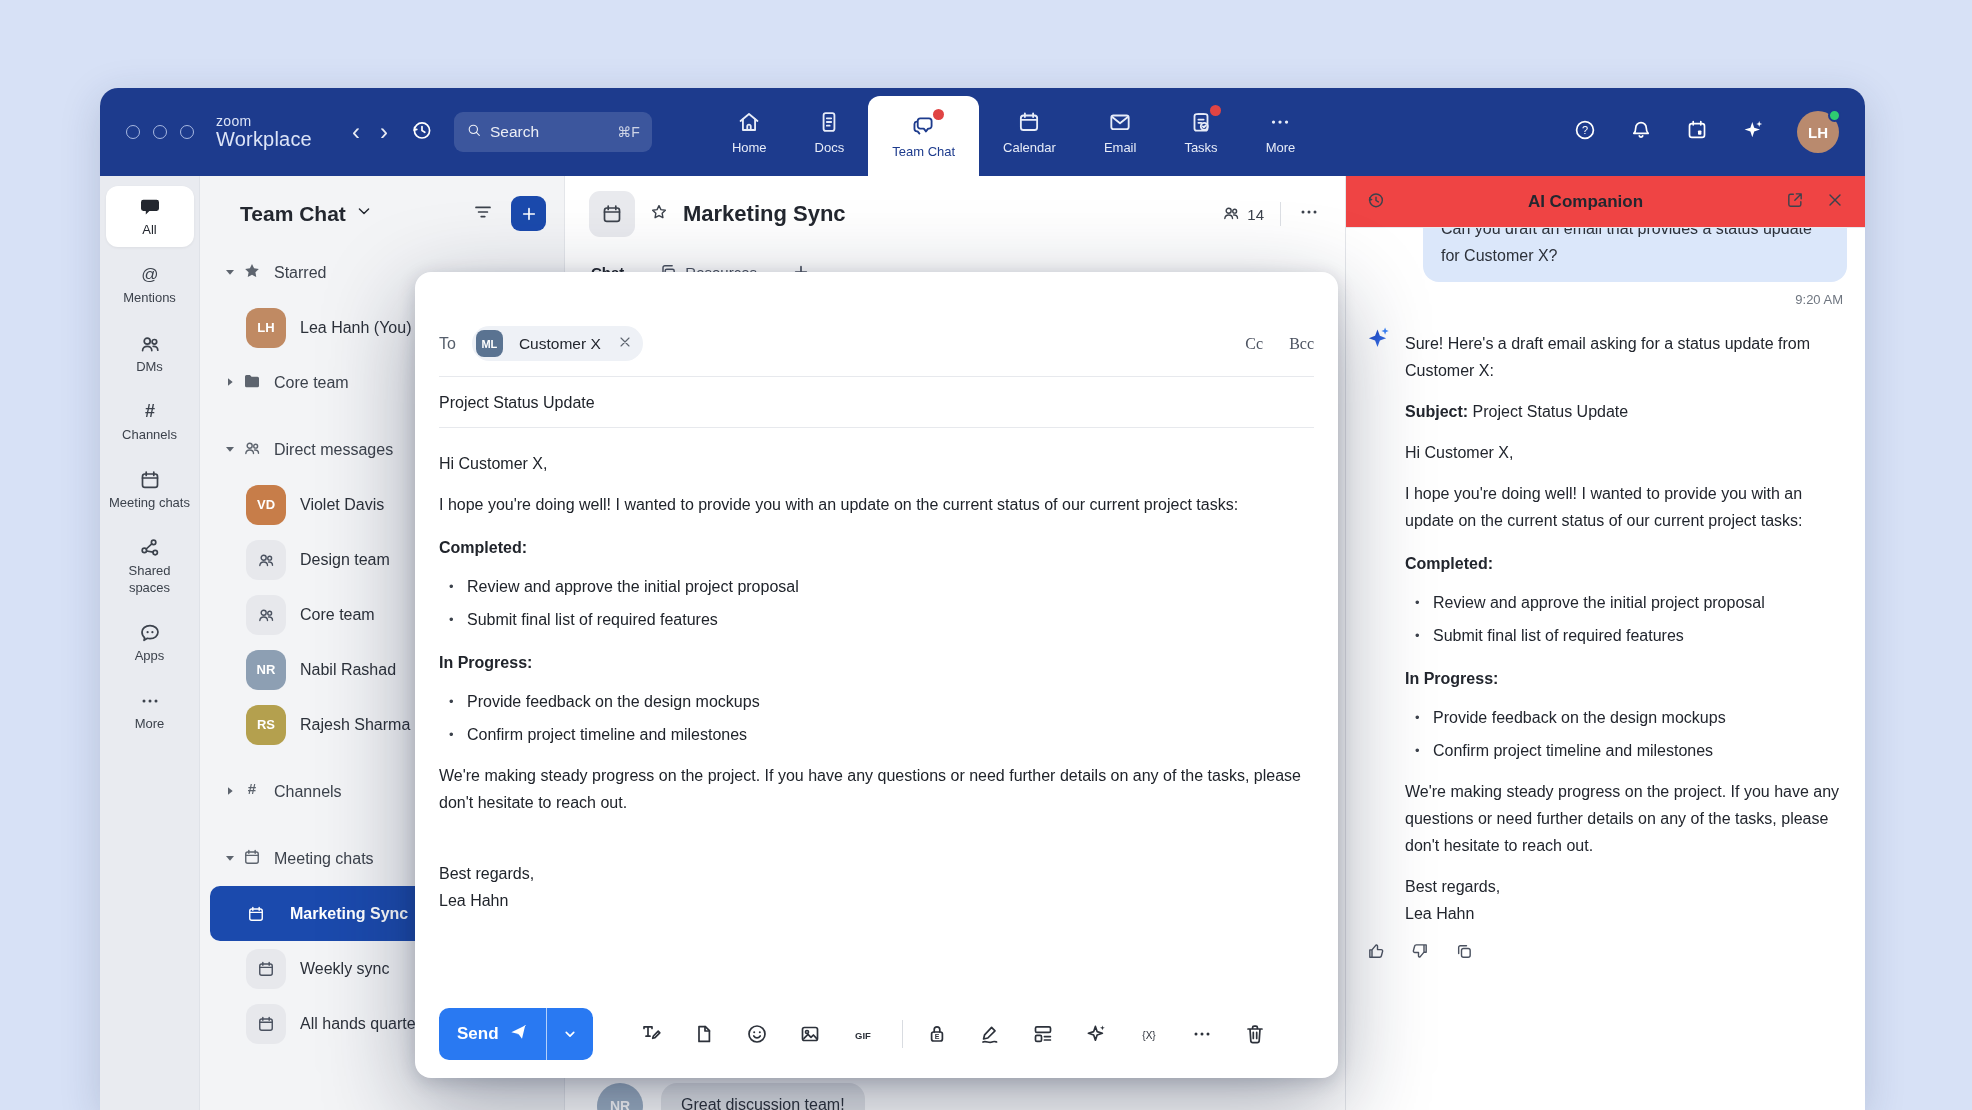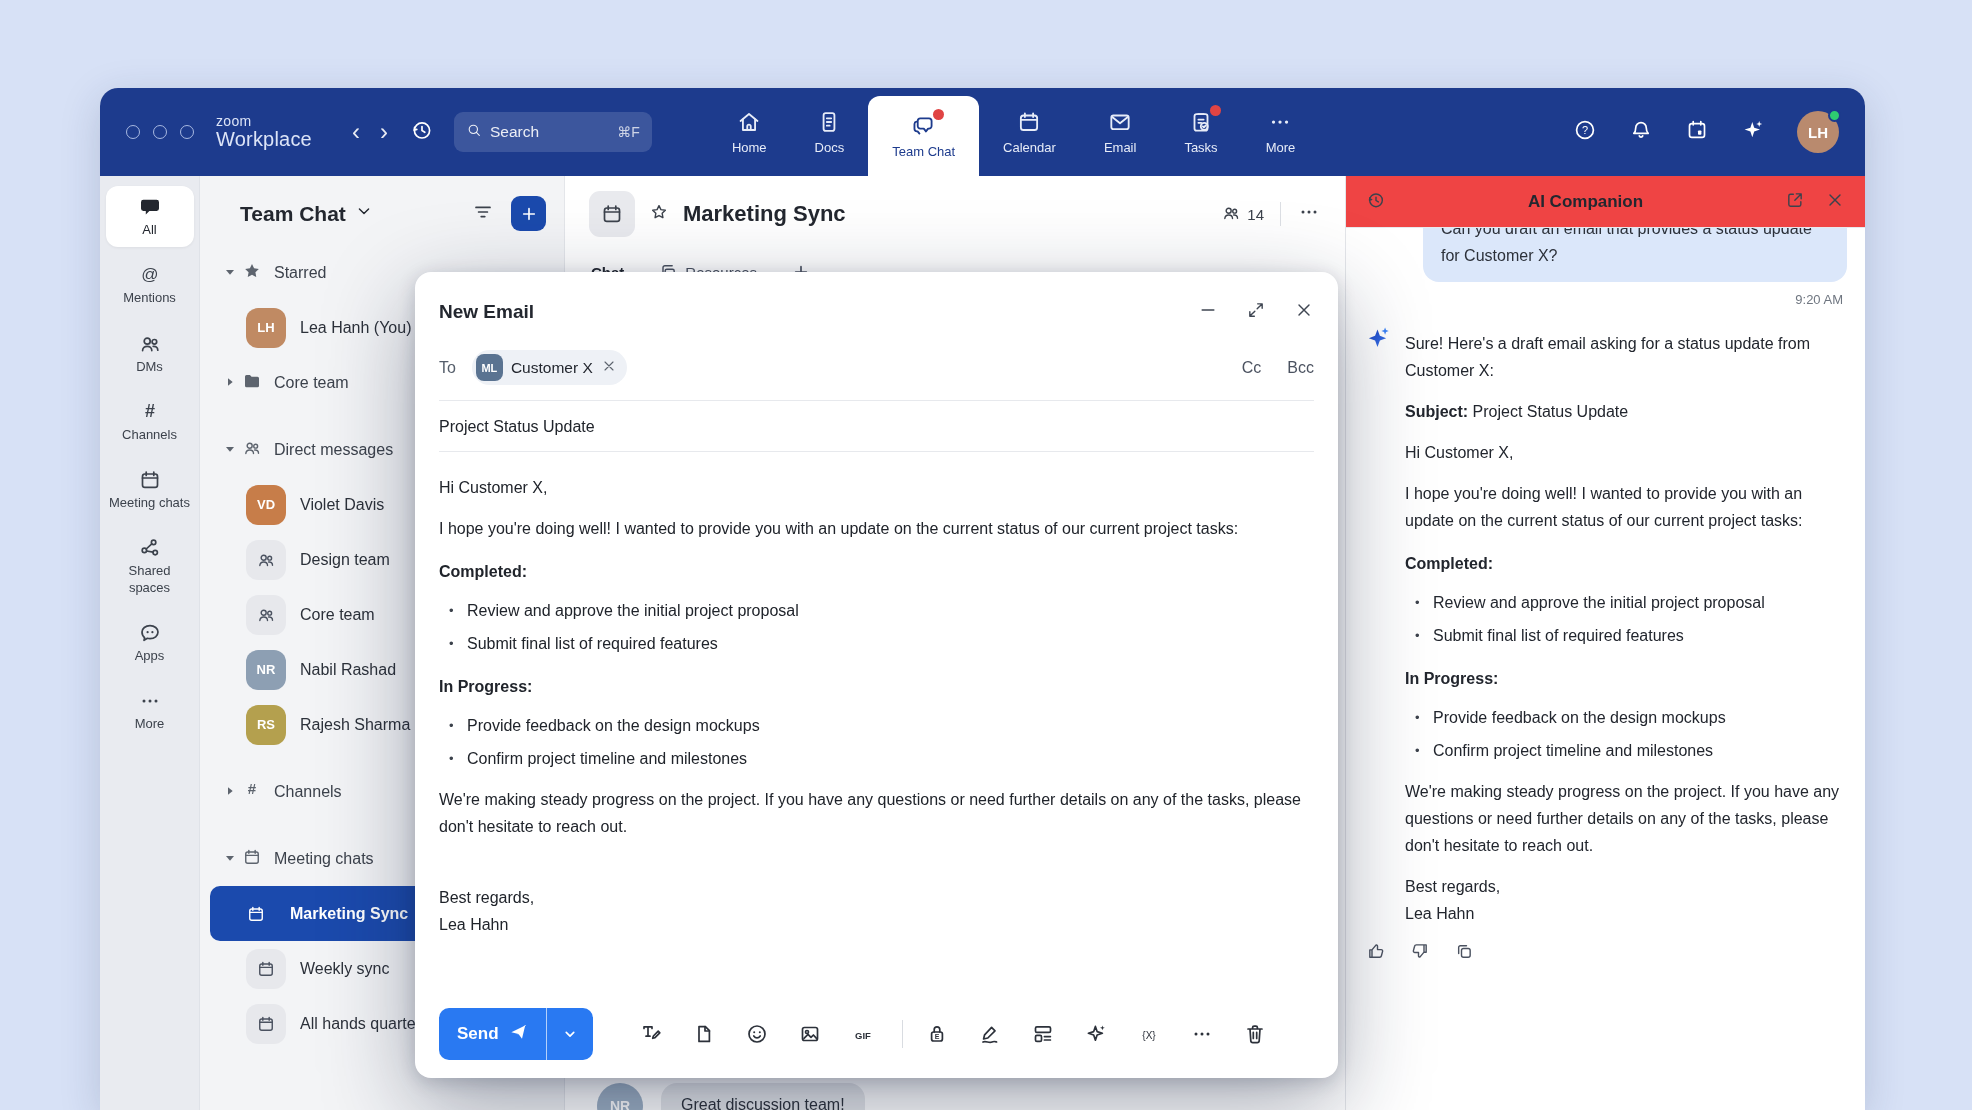--- a/index.html
+++ b/index.html
@@ -112,26 +112,26 @@
   .reactions { display:flex; gap:24px; margin:14px 0 0 4px; color:#4b5260; }
 
   
   .modal { position:absolute; left:415px; top:272px; width:923px; height:806px; background:#fff; border-radius:16px;
     box-shadow:0 28px 90px rgba(18,28,58,.38), 0 4px 18px rgba(18,28,58,.18); padding:28px 24px 0; z-index:5; }
   .modal-head { display:flex; align-items:center; }
   .modal-title { font-size:19px; font-weight:bold; color:#23272f; }
   .modal-controls { margin-left:auto; display:flex; gap:28px; color:#3f4652; }
   .to-row { display:flex; align-items:center; gap:16px; margin-top:26px; }
   .to-label { font-size:16px; color:#555e6b; }
-  .chip { display:flex; align-items:center; gap:8px; background:#eef1f6; border-radius:999px; padding:4px 10px 4px 4px; }
+  .chip { display:flex; align-items:center; gap:16px; background:#eef1f6; border-radius:999px; padding:4px 10px 4px 4px; }
   .chip .chip-av { width:27px; height:27px; border-radius:8px; background:#5a7391; color:#fff; font-size:11px; font-weight:bold;
     display:flex; align-items:center; justify-content:center; }
   .chip .chip-name { font-size:15.5px; color:#23272f; }
   .chip .chip-x { color:#5d646e; font-size:15px; }
-  .ccbcc { margin-left:auto; display:flex; gap:26px; font-size:16px; color:#4b5260; }
+  .ccbcc { margin-left:auto; display:flex; gap:26px; font-size:16px; color:#4b5260;font-family:Liberation Serif, serif; }
   .hr { height:1px; background:#e7e9ed; margin-top:15px; }
   .subject { margin-top:17px; font-size:16px; color:#20242b; }
   .email-body { margin-top:22px; font-size:16px; line-height:27px; color:#20242b; }
   .modal-toolbar { position:absolute; left:24px; right:24px; bottom:18px; display:flex; align-items:center; }
   .send-group { display:flex; }
   .send-main { height:52px; background:#2979f2; color:#fff; border:none; border-radius:10px 0 0 10px; font-size:17px; font-weight:bold;
     display:flex; align-items:center; gap:9px; padding:0 18px; font-family:inherit; border-right:1px solid rgba(255,255,255,.65); }
   .send-caret { height:52px; width:46px; background:#2979f2; color:#fff; border:none; border-radius:0 10px 10px 0;
     display:flex; align-items:center; justify-content:center; }
   .tb-icons { display:flex; align-items:center; margin-left:40px; color:#2c313a; }
@@ -690,40 +690,20 @@
                     <path d="M5.6 15 V7.6 A2 2 0 0 1 7.6 5.6 H15"></path>
                   </svg>
                 </span></span>
             </div>
         </div>
       </div>
     </div>
   </div>
 
   <div class="modal">
-    <div class="modal-head">
-      <span class="modal-title">New Email</span>
-      <div class="modal-controls">
-        <span id="ic-min"><span class="ic sm">
-              <svg viewBox="0 0 24 24" fill="none" stroke="currentColor" stroke-width="1.7" stroke-linecap="round" stroke-linejoin="round">
-                <path d="M5 12 h14"></path>
-              </svg>
-            </span></span>
-        <span id="ic-exp"><span class="ic sm">
-              <svg viewBox="0 0 24 24" fill="none" stroke="currentColor" stroke-width="1.7" stroke-linecap="round" stroke-linejoin="round">
-                <path d="M14 4.6 h5.4 V10 M19 5 L13.4 10.6 M10 19.4 H4.6 V14 M5 19 L10.6 13.4"></path>
-              </svg>
-            </span></span>
-        <span id="ic-close"><span class="ic sm">
-              <svg viewBox="0 0 24 24" fill="none" stroke="currentColor" stroke-width="1.7" stroke-linecap="round" stroke-linejoin="round">
-                <path d="M6 6 L18 18 M18 6 L6 18"></path>
-              </svg>
-            </span></span>
-      </div>
-    </div>
     <div class="to-row">
       <span class="to-label">To</span>
       <span class="chip">
         <span class="chip-av">ML</span>
         <span class="chip-name">Customer X</span>
         <span class="chip-x" id="ic-chipx"><span class="ic xs">
               <svg viewBox="0 0 24 24" fill="none" stroke="currentColor" stroke-width="1.7" stroke-linecap="round" stroke-linejoin="round">
                 <path d="M6 6 L18 18 M18 6 L6 18"></path>
               </svg>
             </span></span>

